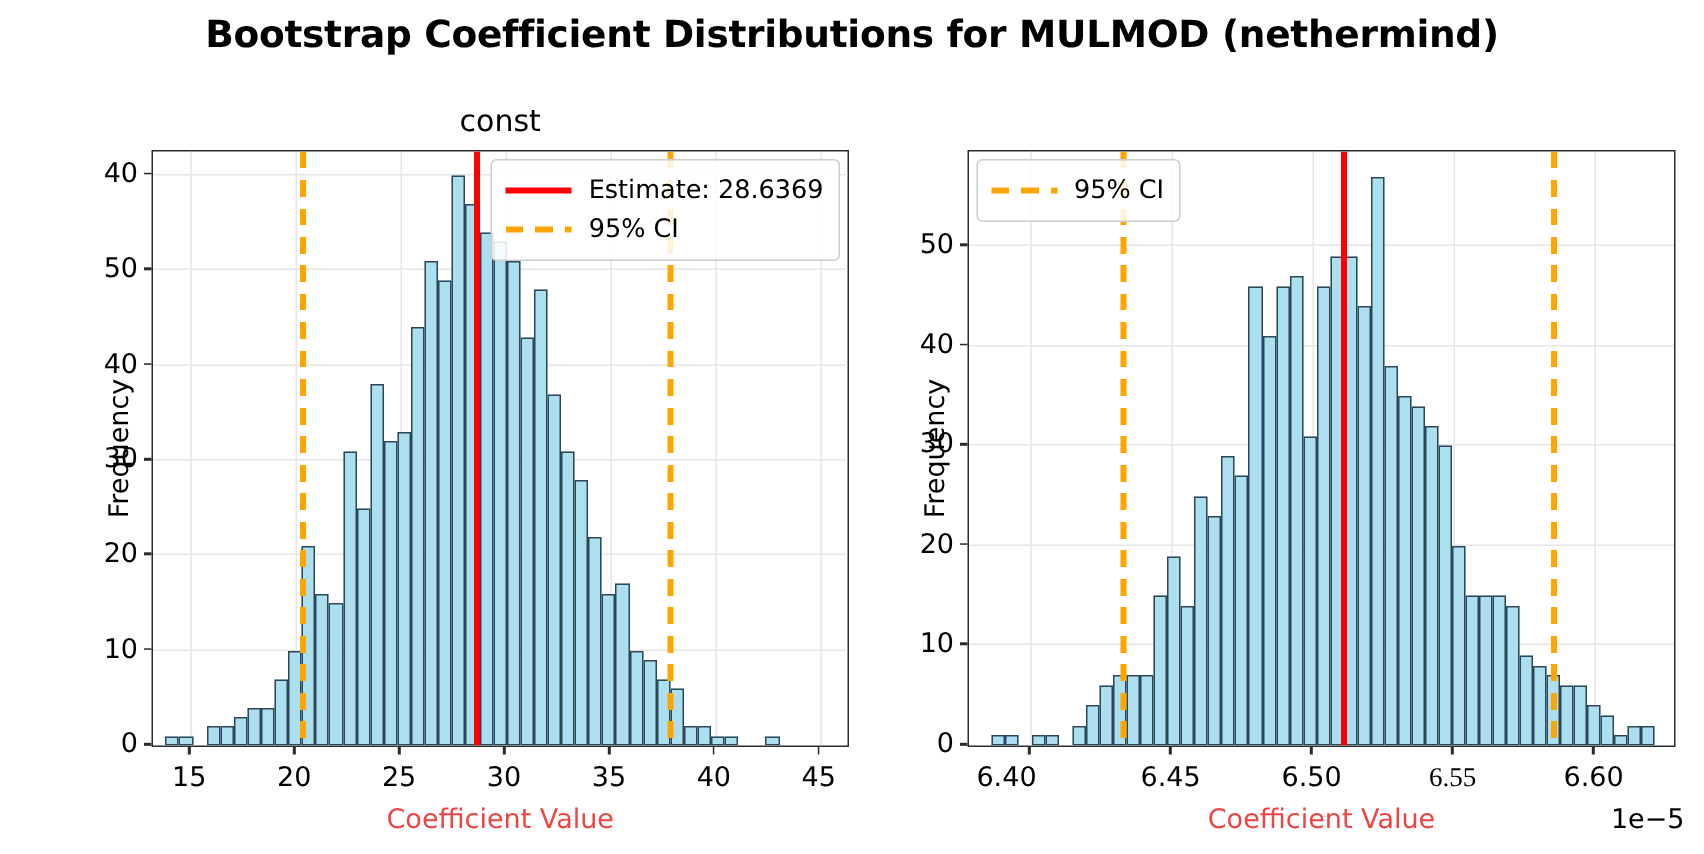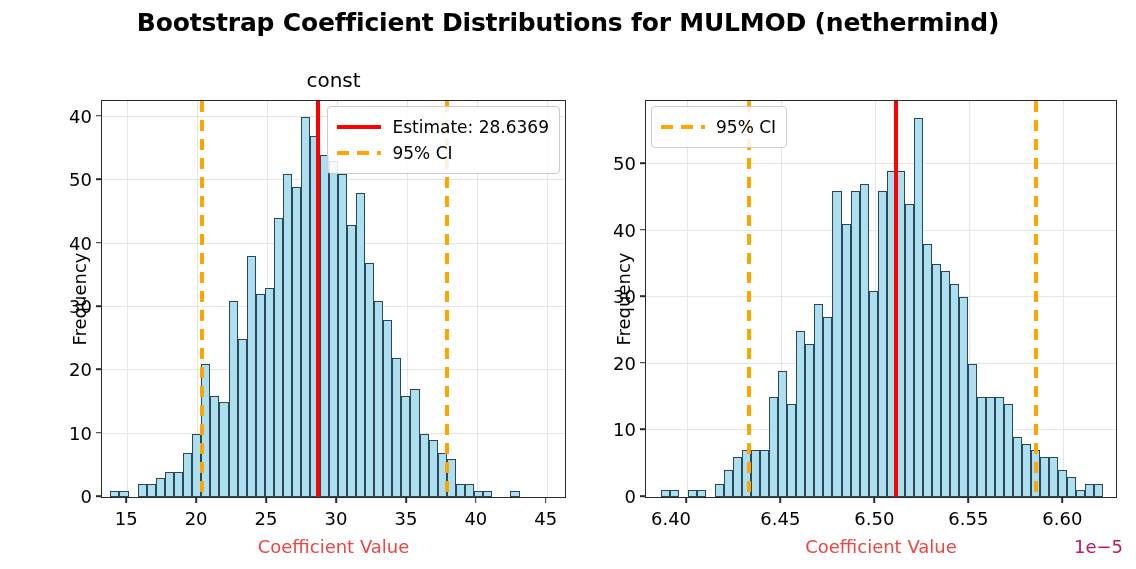--- a/index.html
+++ b/index.html
@@ -141,21 +141,21 @@
     font-size: 18px;
     white-space: nowrap;
     color: #000000;
   }
   .offset-text {
     position: absolute;
     top: 100%;
     margin-top: 38px;
     right: -6px;
     font-size: 18px;
-    color: #be185d;
+    color: #000000;
   }
 
   .legend {
     position: absolute;
     background: rgba(255,255,255,0.86);
     border: 1px solid #cccccc;
     border-radius: 4px;
     padding: 7px 10px 7px 9px;
     z-index: 10;
     font-size: 17px;
@@ -378,18 +378,18 @@
       <div class="ytick-label" style="top: 129.782px;">40</div>
       <div class="ytick-mark" style="top: 63.2269px;"></div>
       <div class="ytick-label" style="top: 63.2269px;">50</div>
       <div class="xtick-mark" style="left: 41.36px;"></div>
       <div class="xtick-label" style="left: 26px;">6.40</div>
       <div class="xtick-mark" style="left: 135.36px;"></div>
       <div class="xtick-label" style="left: 135.36px;">6.45</div>
       <div class="xtick-mark" style="left: 229.36px;"></div>
       <div class="xtick-label" style="left: 229.36px;">6.50</div>
       <div class="xtick-mark" style="left: 323.36px;"></div>
-      <div class="xtick-label" style="left: 323.36px;">6.55</div>
+      <div class="xtick-label" style="left: 323.36px; font-family: Liberation Serif, serif;">6.55</div>
       <div class="xtick-mark" style="left: 417.36px;"></div>
       <div class="xtick-label" style="left: 417.36px;">6.60</div>
     </div>
 
 </div>
 
 </body></html>

